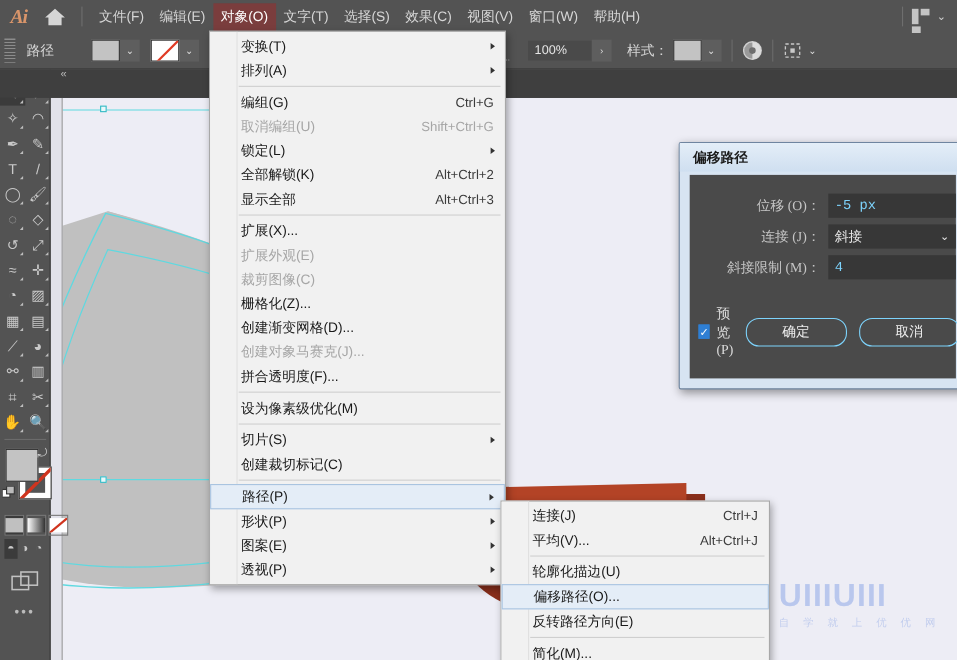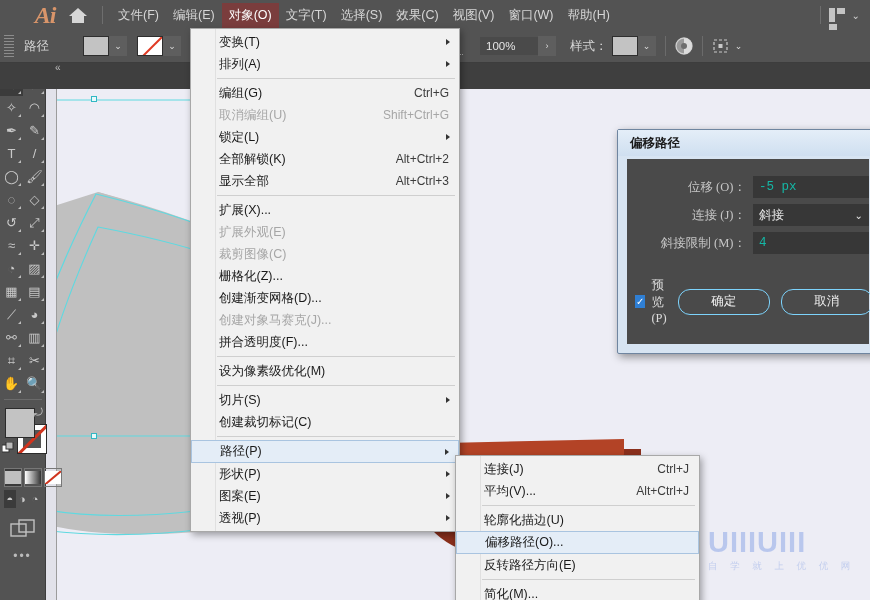--- a/index.html
+++ b/index.html
@@ -3,23 +3,23 @@
 <meta charset="utf-8">
 <style>
   * { box-sizing: border-box; margin:0; padding:0; }
   html,body{ width:870px; height:600px; overflow:hidden;
     font-family:"Liberation Sans", sans-serif; }
   body{ position:relative; background:#535353; }
 
   
   .menubar{ position:absolute; left:0; top:0; width:870px; height:30px;
     background:#535353; display:flex; align-items:center; }
-  .ai-logo{ width:34px; height:30px; color:#d9956a; font-size:24px;
+  .ai-logo{ width:34px; height:30px; color:#d9956a; font-size:18px;
     font-weight:bold; font-style:italic; display:flex; align-items:center;
-    justify-content:center; font-family:"Liberation Serif", serif; letter-spacing:-1px;margin-left:28px;}
+    justify-content:center; font-family:"Liberation Serif", serif; letter-spacing:-1px;}
   .home-ico{ width:32px; height:30px; display:flex; align-items:center; justify-content:center;}
   .vsep{ width:1px; height:18px; background:#6e6e6e; margin:0 8px; }
   .mi{ color:#d6d6d6; font-size:12.5px; padding:4px 7px; white-space:nowrap;}
   .mi.active{ background:#7a3d3d; color:#fff; }
   .mb-right{ margin-left:auto; display:flex; align-items:center; padding-right:10px;}
   .grid-ico{ display:flex; flex-wrap:wrap; width:16px; height:14px; gap:2px;}
   .grid-ico i{ background:#c4c4c4; display:block; }
   .chev{ color:#d0d0d0; font-size:10px; margin-left:7px;}
 
   
@@ -112,21 +112,21 @@
     background:#d7e4f2; border:1px solid #6f85a0; border-radius:2px;
     box-shadow:2px 3px 9px rgba(0,0,0,.4);}
   .dlg-title{ height:26px; color:#1b1b1b; font-size:12.5px; display:flex;
     align-items:center; padding-left:12px; font-weight:bold;
     background:linear-gradient(#e4eef8,#cfdff0);}
   .dlg-body{ position:absolute; left:9px; top:29px; right:9px; bottom:9px;
     background:#4a4a4a;}
   .drow{ display:flex; align-items:center; margin:0 0 0 0; height:28px; padding-left:8px;}
   .dlabel{ color:#c6c6c6; font-size:12.5px; text-align:right; width:120px;
     padding-right:7px; font-family:"Liberation Serif", serif;}
-  .dinput{ background:#373737; color:#14b8a6; font-size:12.5px; border:none;
+  .dinput{ background:#373737; color:#7dd3fc; font-size:12.5px; border:none;
     height:22px; width:118px; padding:0 6px; font-family:"Liberation Mono", monospace;}
   .dselect{ background:#373737; color:#e8e8e8; font-size:12.5px; height:22px;
     width:118px; padding:0 6px; display:flex; align-items:center;}
   .dselect .cv{ margin-left:auto; font-size:10px;}
   .dfoot{ position:absolute; left:8px; right:0; bottom:18px; display:flex; align-items:center;}
   .cbx{ width:13px; height:13px; background:#2f7fd4; border:1px solid #2f7fd4;
     color:#fff; font-size:10px; display:flex; align-items:center; justify-content:center;}
   .cbl{ color:#dcdcdc; font-size:12.5px; margin-left:6px; font-family:"Liberation Serif", serif;}
   .dbtn{ border:1px solid #7dd3fc; border-radius:12px; color:#f0f0f0; font-size:12.5px;
     height:26px; min-width:92px; display:flex; align-items:center; justify-content:center;

